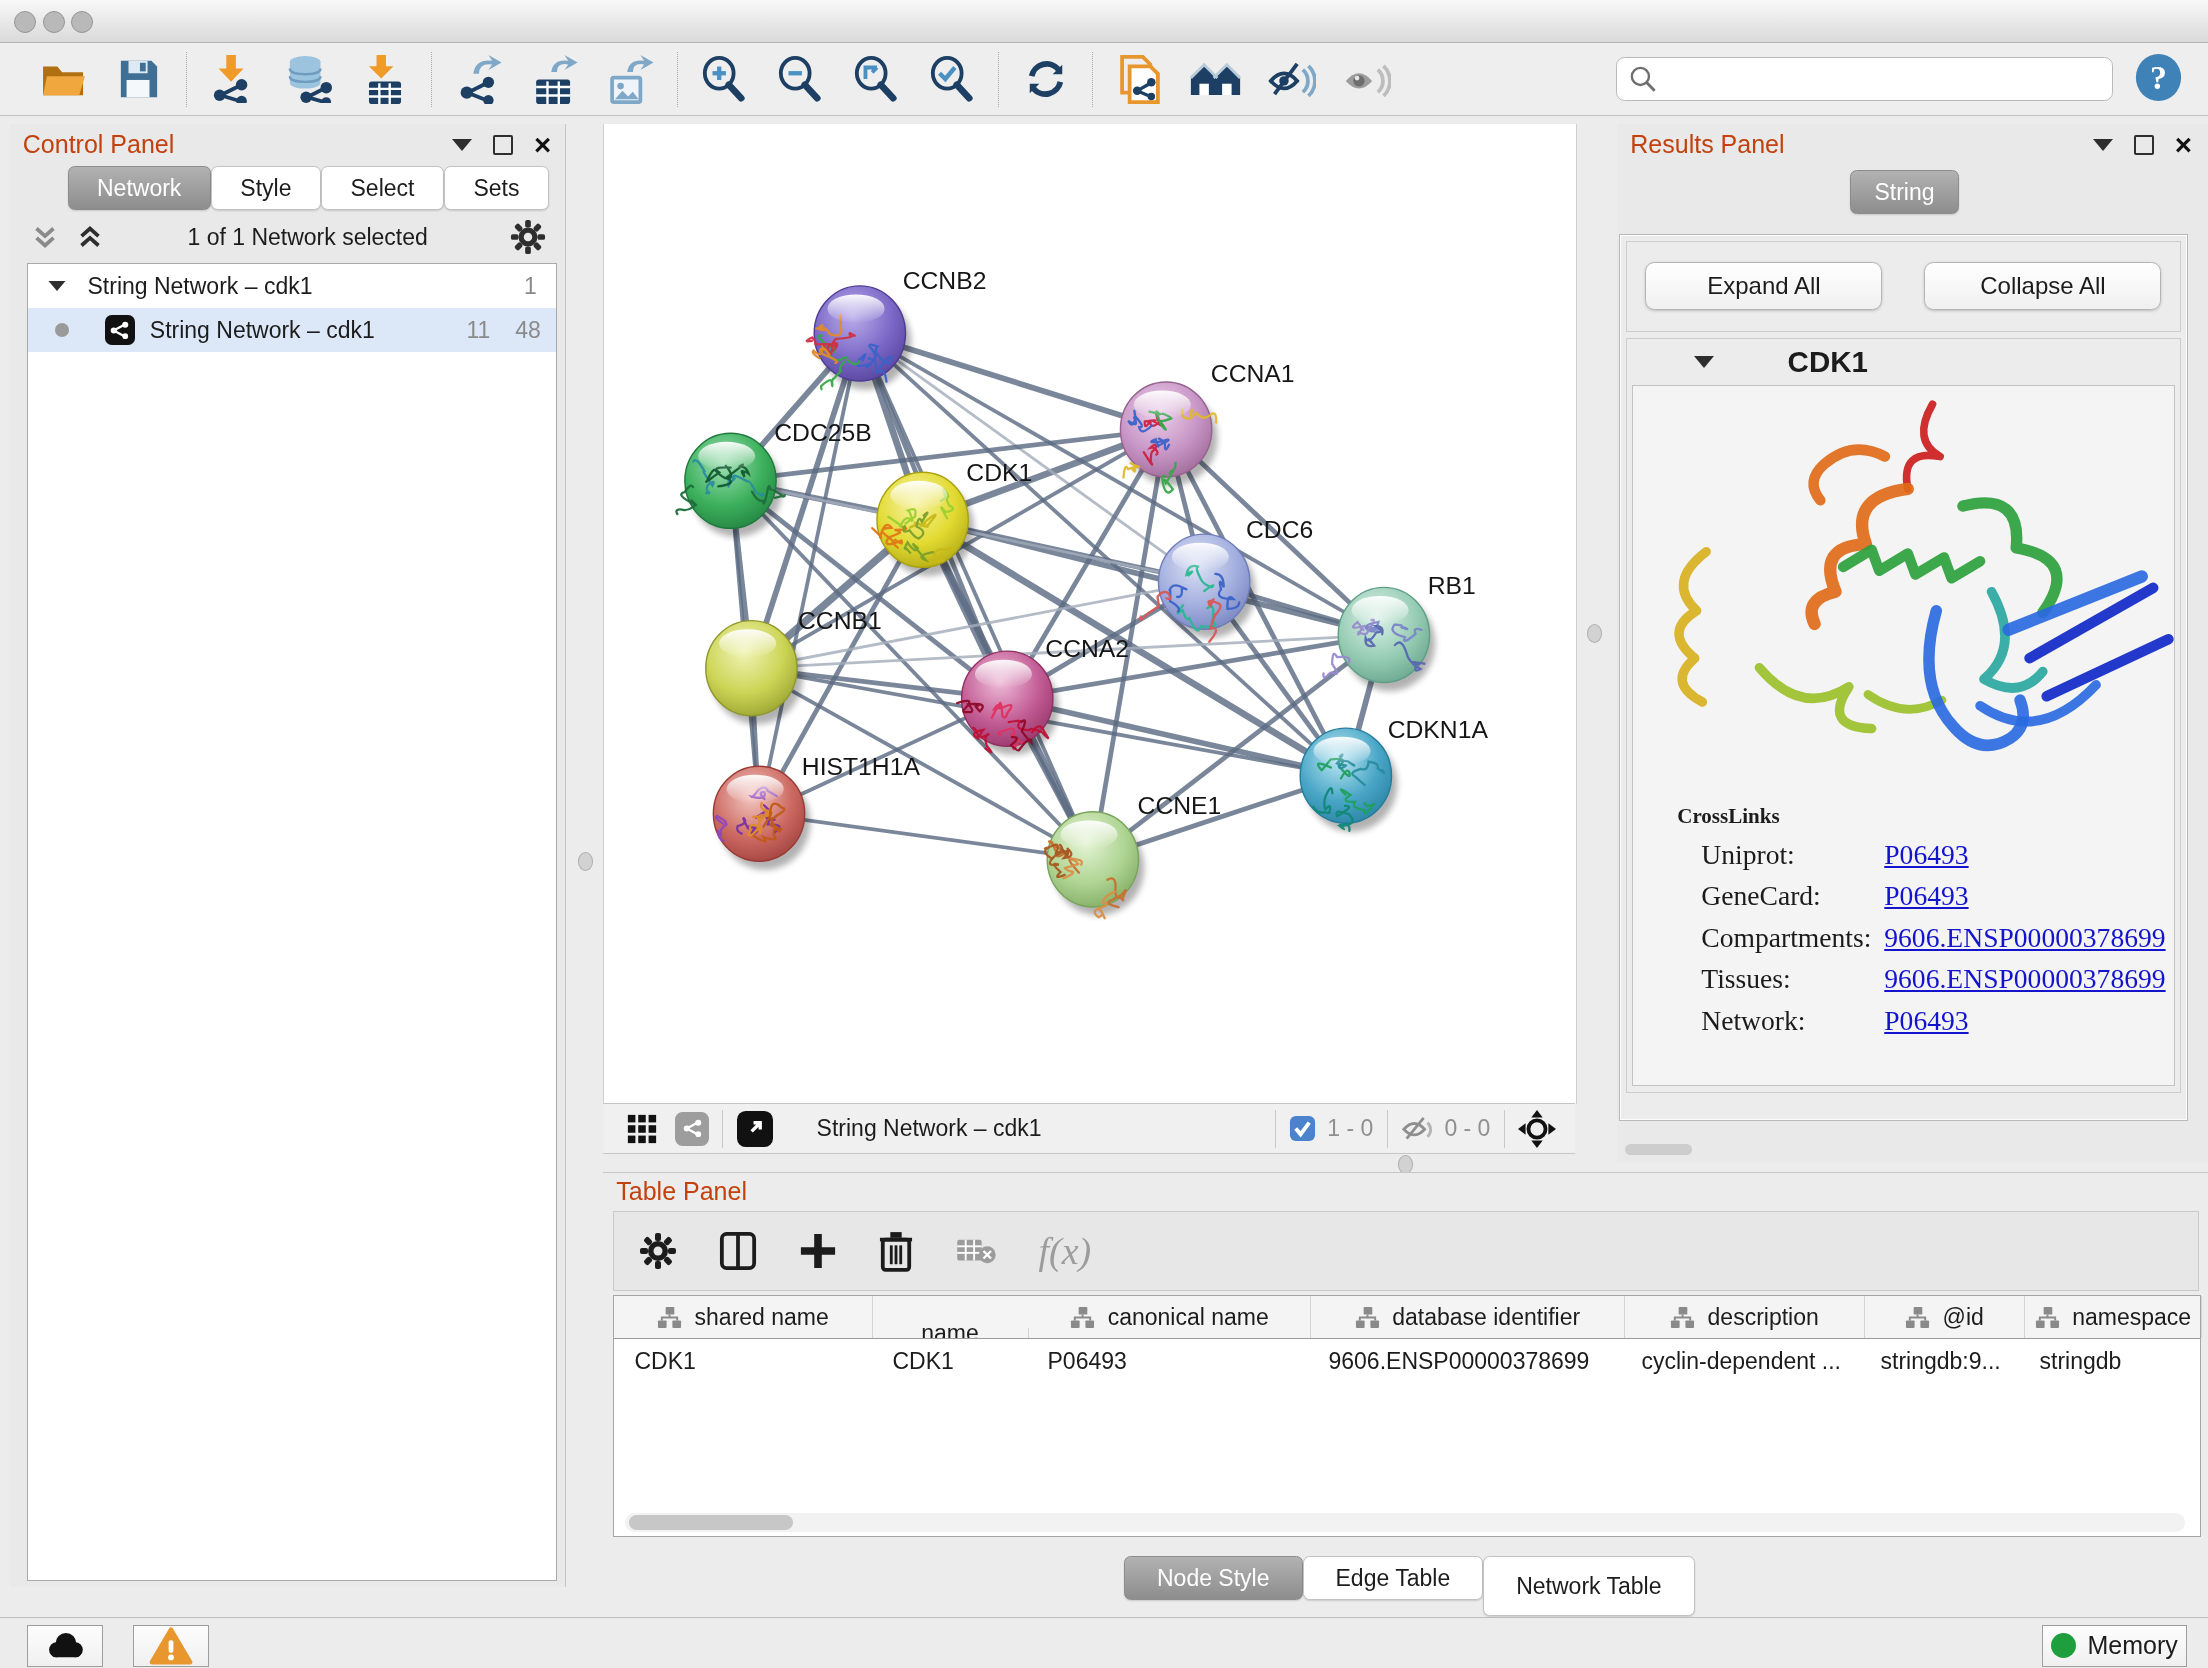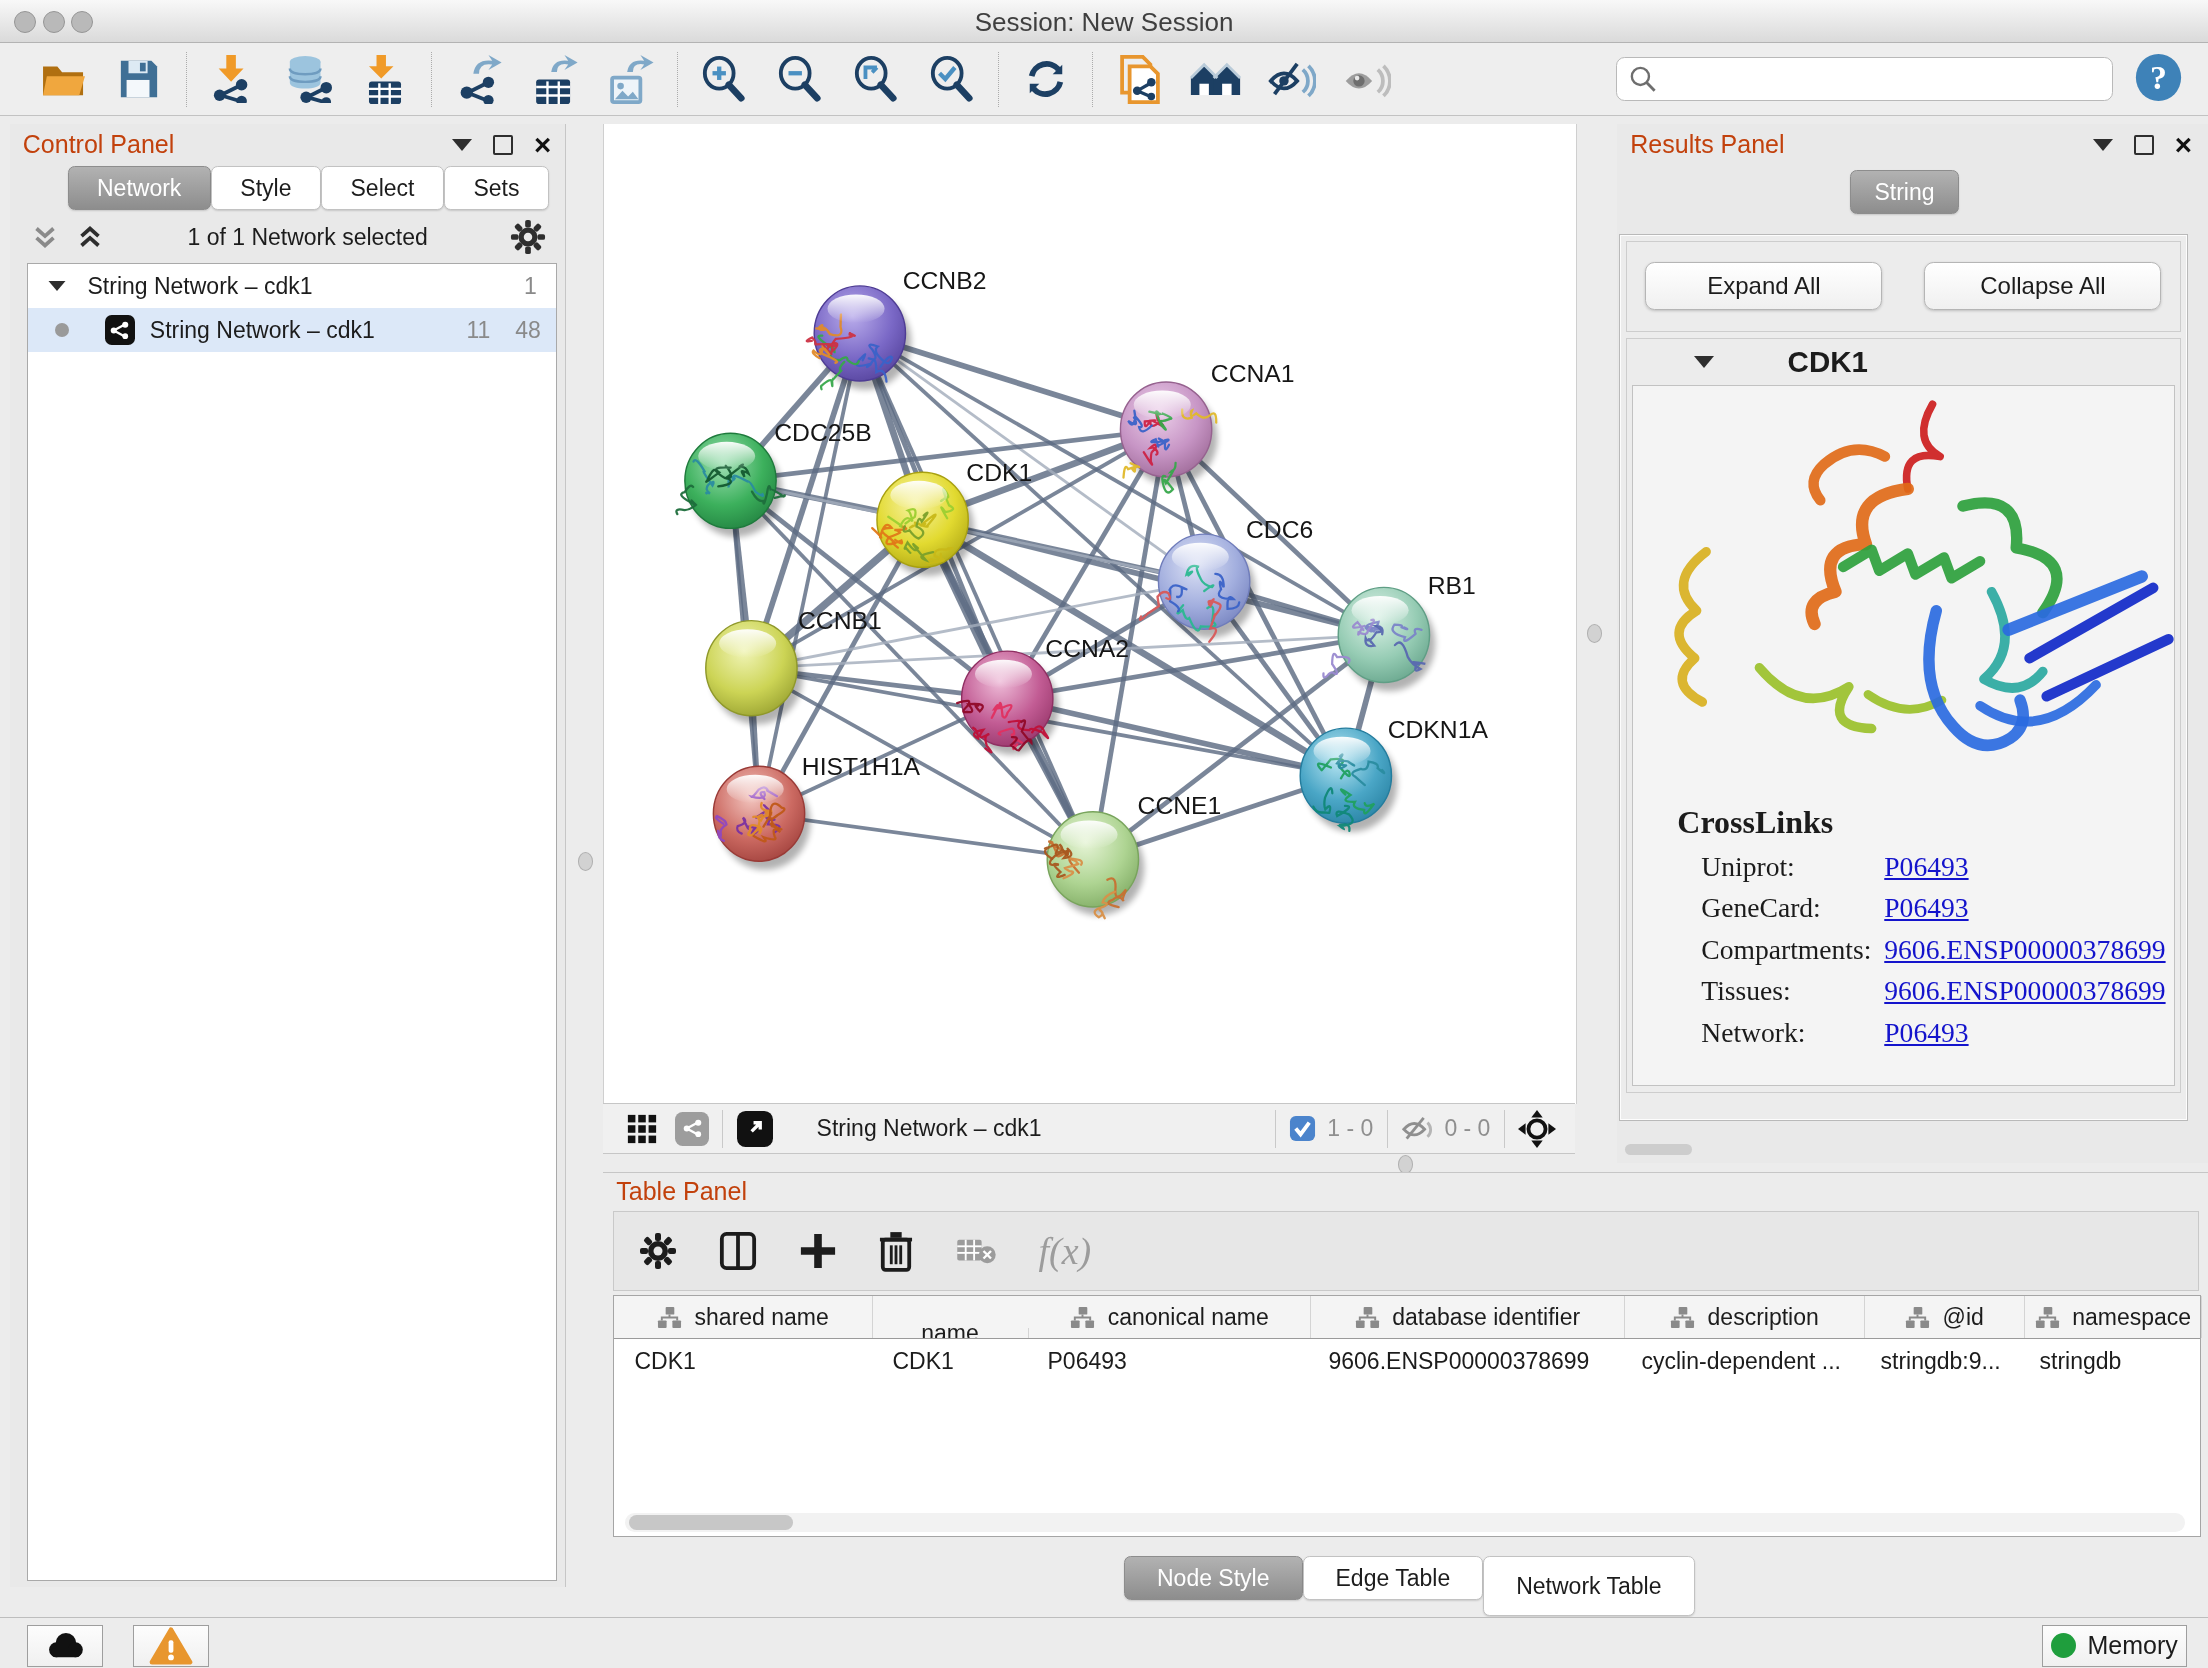--- a/index.html
+++ b/index.html
@@ -77,21 +77,21 @@
     border:1px solid #cdcdcd;display:flex;align-items:center;justify-content:center;gap:42px}
   .rp-btn{min-width:181px;height:46px;padding:0 27px;background:linear-gradient(#ffffff,#f0f0f0);
     border:1px solid #b5b5b5;border-radius:9.5px;font-size:24px;display:flex;
     align-items:center;justify-content:center;box-shadow:0 1px 2.9px rgba(0,0,0,.2)}
   #rp-gene{position:absolute;left:5.7px;right:5.7px;top:103px;bottom:27px;
     border:1px solid #cdcdcd}
   #rp-gene-head{height:46px;display:flex;align-items:center}
   #rp-gene-body{position:absolute;left:5.7px;right:5.7px;top:46px;bottom:5.7px;
     background:#f4f4f4;border:1px solid #c2c2c2;overflow:hidden}
   .gene-desc{font-size:25px;margin:15px 0 0 28.5px}
-  .xl-head{font-family:"Liberation Serif",serif;font-weight:bold;font-size:32px;
+  .xl-head{font-family:"Liberation Serif",serif;font-weight:bold;font-size:21px;
     margin:5.7px 0 5.7px 44px}
   .xl-row{display:flex;font-family:"Liberation Serif",serif;font-size:27.6px;
     margin:9.5px 0 0 68px}
   .xl-label{width:183px;color:#1b1b1b}
   .xl-link{color:#1414cc;text-decoration:underline}
   #rp-scroll{position:absolute;left:7.6px;bottom:7.6px;width:67px;height:11.4px;
     background:#cdcdcd;border-radius:5.7px}
   
   #table-panel{position:absolute;left:603px;top:1172px;width:1605px;height:445px;
     background:#ececec;border-top:1px solid #c6c6c6}
@@ -124,21 +124,20 @@
   svg{display:block}
   #net-svg text{font-size:26px;fill:#151515}
 </style>
 </head>
 <body>
 
 <div class="titlebar">
   <span class="tl" style="left:14.3px"></span>
   <span class="tl" style="left:43px"></span>
   <span class="tl" style="left:71px"></span>
-  <div class="title-text">Session: New Session</div>
 </div>
 
 <div class="toolbar">
   <div class="tbtn" style="margin-left:38px">
     <span class="icon">
       <svg width="46" height="40" viewBox="0 0 48 42">
           <path d="M2 8 h15 l5 6 h22 v24 h-42 z" fill="#b06f10"></path>
           <path d="M6 18 h40 l-6 20 h-38 z" fill="#f0a73e"></path>
         </svg>
     </span>

